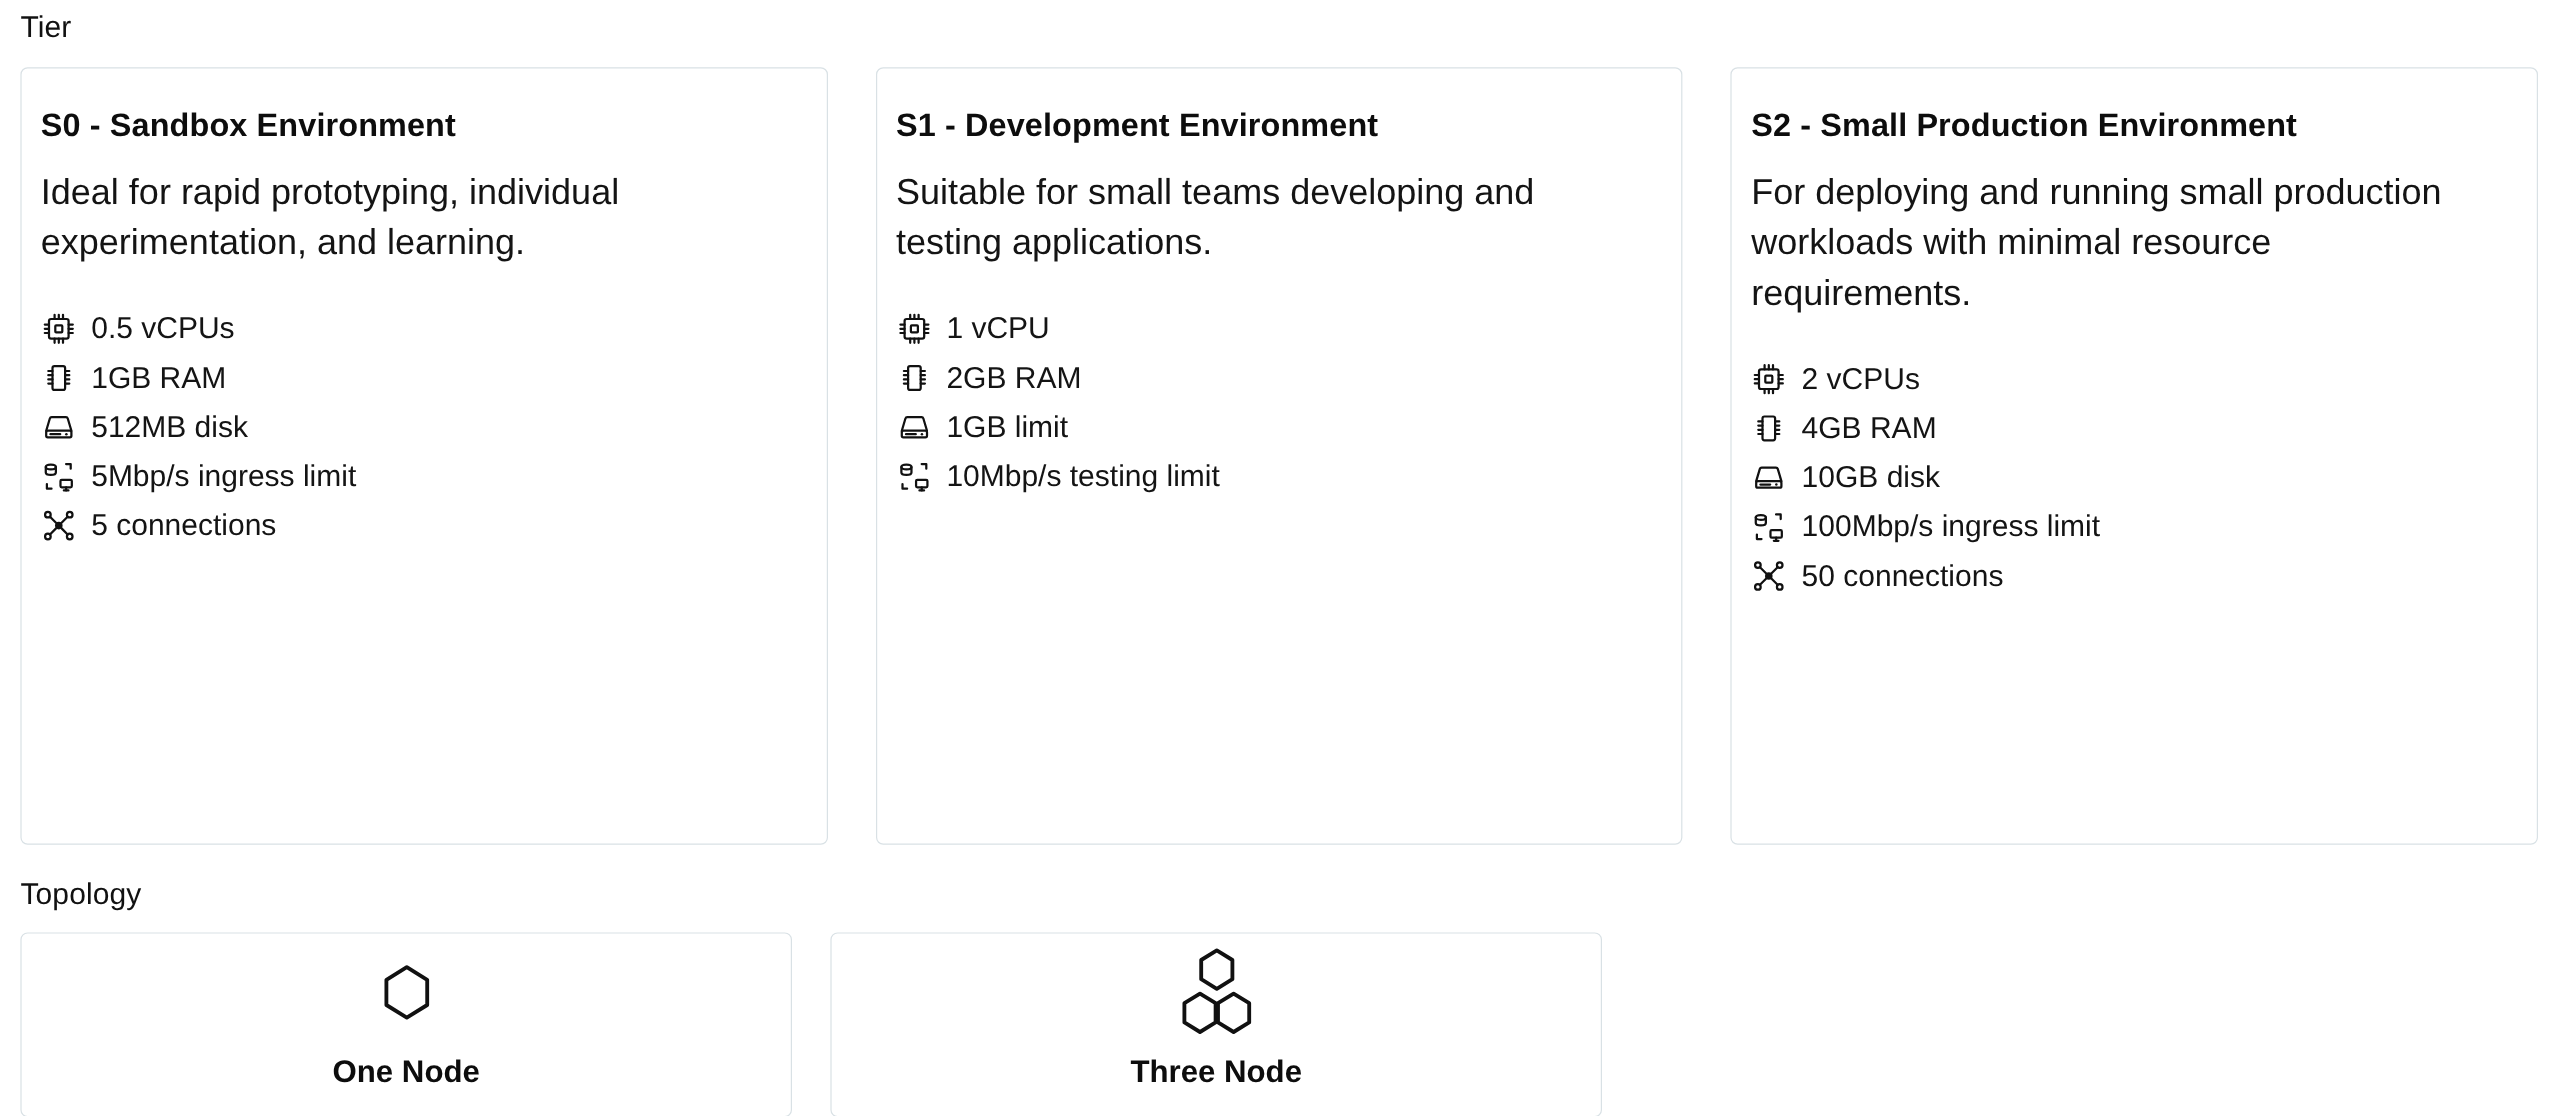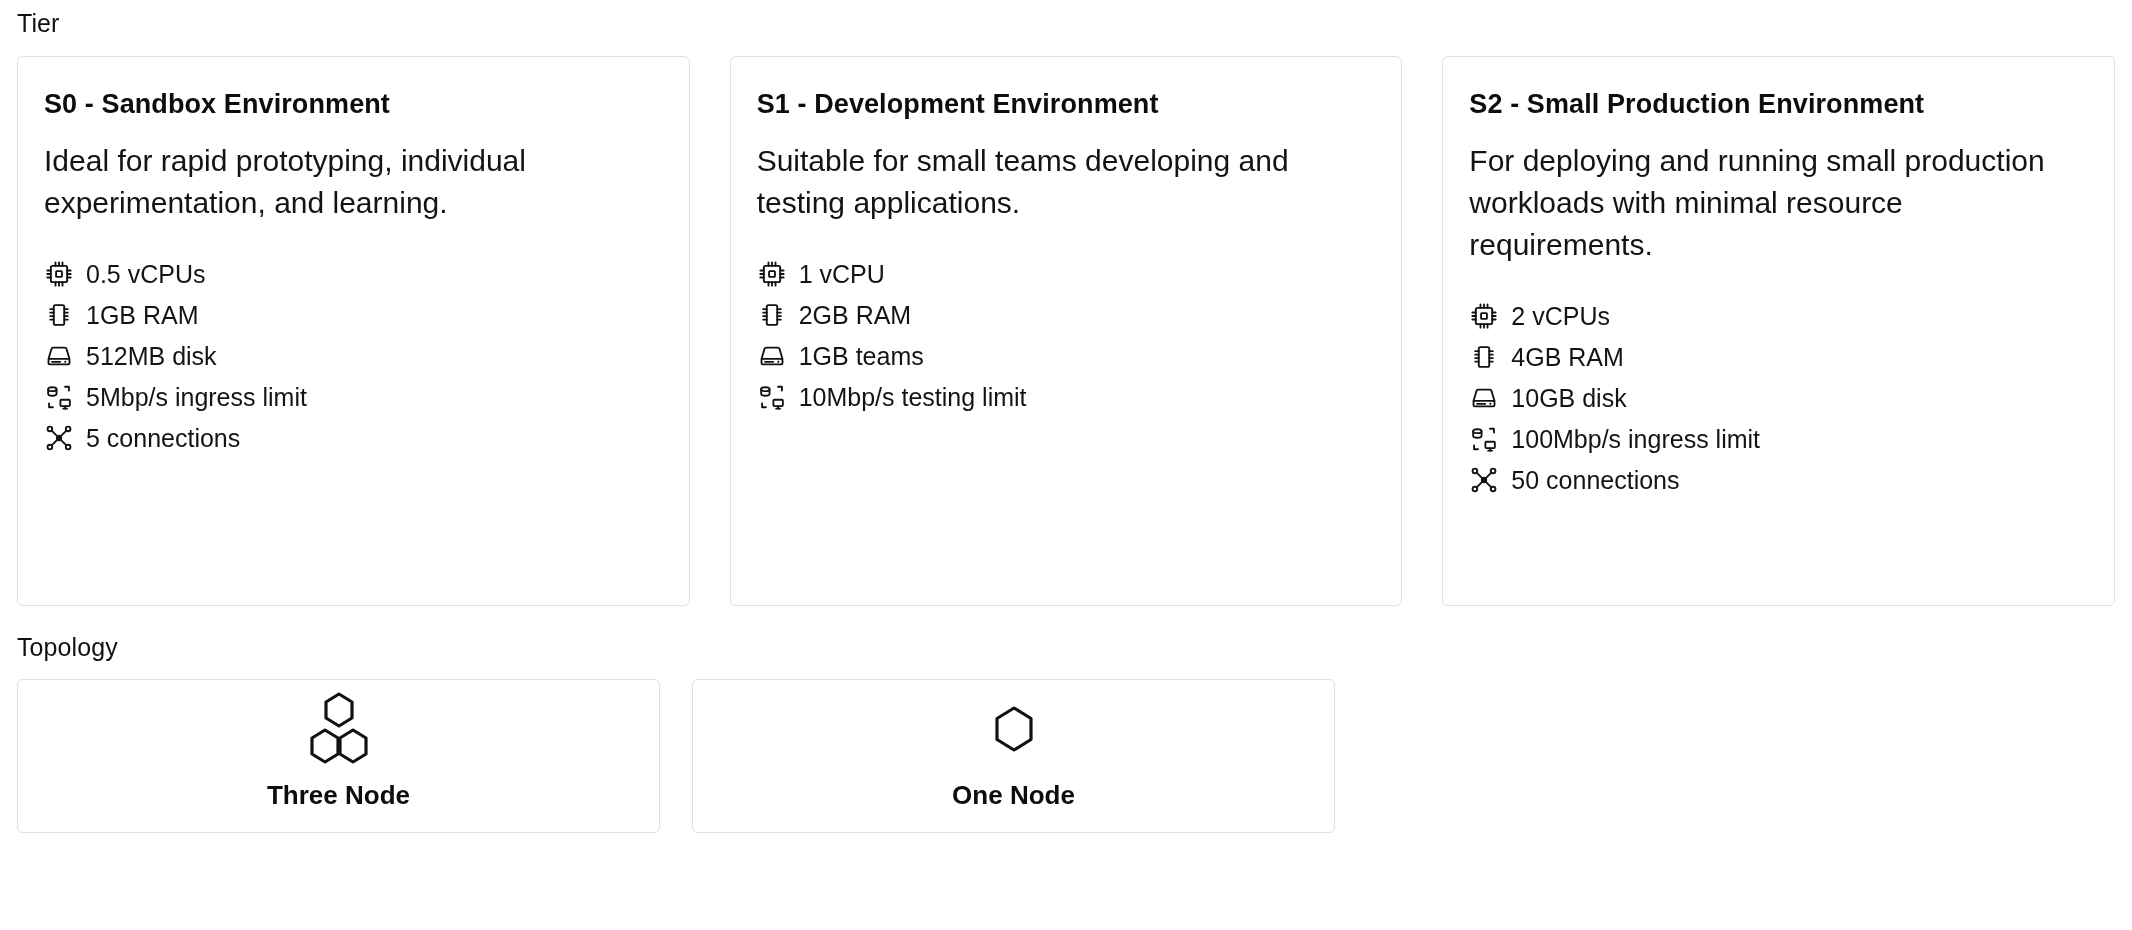--- a/index.html
+++ b/index.html
@@ -36,22 +36,22 @@
     display: grid;
     grid-template-columns: repeat(3, 1fr);
     column-gap: 40px;
     margin-top: 18px;
   }
 
   .tier-card {
     border: 1px solid #d9e1e5;
     border-radius: 6px;
     background: #ffffff;
-    height: 550px;
-    padding: 30px 30px 0 26px;
+    height: 648px;
+    padding: 30px 30px 0 16px;
   }
 
   .tier-title {
     font-size: 27px;
     line-height: 34px;
     font-weight: 700;
     color: #0d0d0d;
     letter-spacing: .1px;
     white-space: nowrap;
   }
@@ -226,21 +226,21 @@
         </li>
         <li class="spec-row">
           <span class="spec-icon">
             <svg width="28" height="28" viewBox="0 0 24 24" fill="none" stroke="#111" stroke-width="1.6" stroke-linecap="round" stroke-linejoin="round">
               <path d="M3 14.5 5.6 5.8A1.4 1.4 0 0 1 7 4.8h10a1.4 1.4 0 0 1 1.4 1L21 14.5"></path>
               <rect x="3" y="14.5" width="18" height="4.7" rx="1.1"></rect>
               <path d="M6 17h7"></path>
                 <circle cx="17.4" cy="17" r=".9" fill="#111" stroke="none"></circle>
             </svg>
           </span>
-          <span class="spec-text">1GB teams</span>
+          <span class="spec-text">1GB limit</span>
         </li>
         <li class="spec-row">
           <span class="spec-icon">
             <svg width="28" height="28" viewBox="0 0 24 24" fill="none" stroke="#111" stroke-width="1.6" stroke-linecap="round" stroke-linejoin="round">
               <ellipse cx="6.3" cy="5.3" rx="3.6" ry="1.7"></ellipse>
               <path d="M2.7 5.3v3.9c0 .95 1.6 1.7 3.6 1.7s3.6-.75 3.6-1.7V5.3"></path>
               <path d="M17.2 3.2h3.3v3.3"></path>
                 <path d="M6.8 20.8H3.5v-3.3"></path>
               <rect x="13.2" y="14.4" width="8.1" height="5.4" rx=".9"></rect>
               <path d="M15.6 22h3.3"></path>
@@ -314,36 +314,36 @@
           <span class="spec-text">50 connections</span>
         </li>
       </ul>
     </div>
 
   </div>
 
   <div class="section-label label-topology">Topology</div>
 
   <div class="topology-row">
+
+    <div class="topo-card">
+      <span class="topo-icon">
+        <svg width="46" height="52" viewBox="0 0 46 52" fill="none" stroke="#111" stroke-width="3.2" stroke-linejoin="round">
+          <polygon points="23,4 40,14.5 40,35.5 23,46 6,35.5 6,14.5"></polygon>
+        </svg>
+      </span>
+      <span class="topo-label">One Node</span>
+    </div>
 
     <div class="topo-card">
       <span class="topo-icon">
         <svg width="76" height="78" viewBox="0 0 76 78" fill="none" stroke="#111" stroke-width="3.2" stroke-linejoin="round">
           <polygon points="38,3 51,11 51,27 38,35 25,27 25,11"></polygon>
           <polygon points="24,39 37,47 37,63 24,71 11,63 11,47"></polygon>
           <polygon points="52,39 65,47 65,63 52,71 39,63 39,47"></polygon>
         </svg>
       </span>
       <span class="topo-label">Three Node</span>
     </div>
 
-    <div class="topo-card">
-      <span class="topo-icon">
-        <svg width="46" height="52" viewBox="0 0 46 52" fill="none" stroke="#111" stroke-width="3.2" stroke-linejoin="round">
-          <polygon points="23,4 40,14.5 40,35.5 23,46 6,35.5 6,14.5"></polygon>
-        </svg>
-      </span>
-      <span class="topo-label">One Node</span>
-    </div>
-
   </div>
 
 </div>
 
 </body></html>

